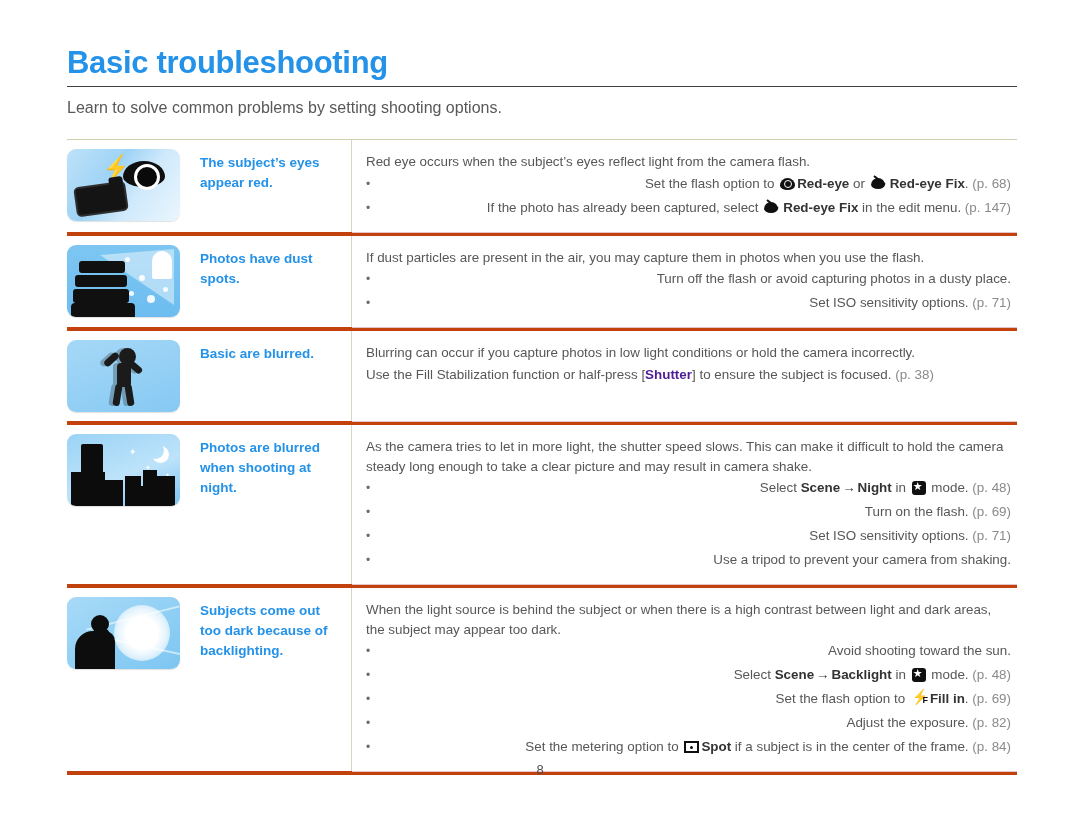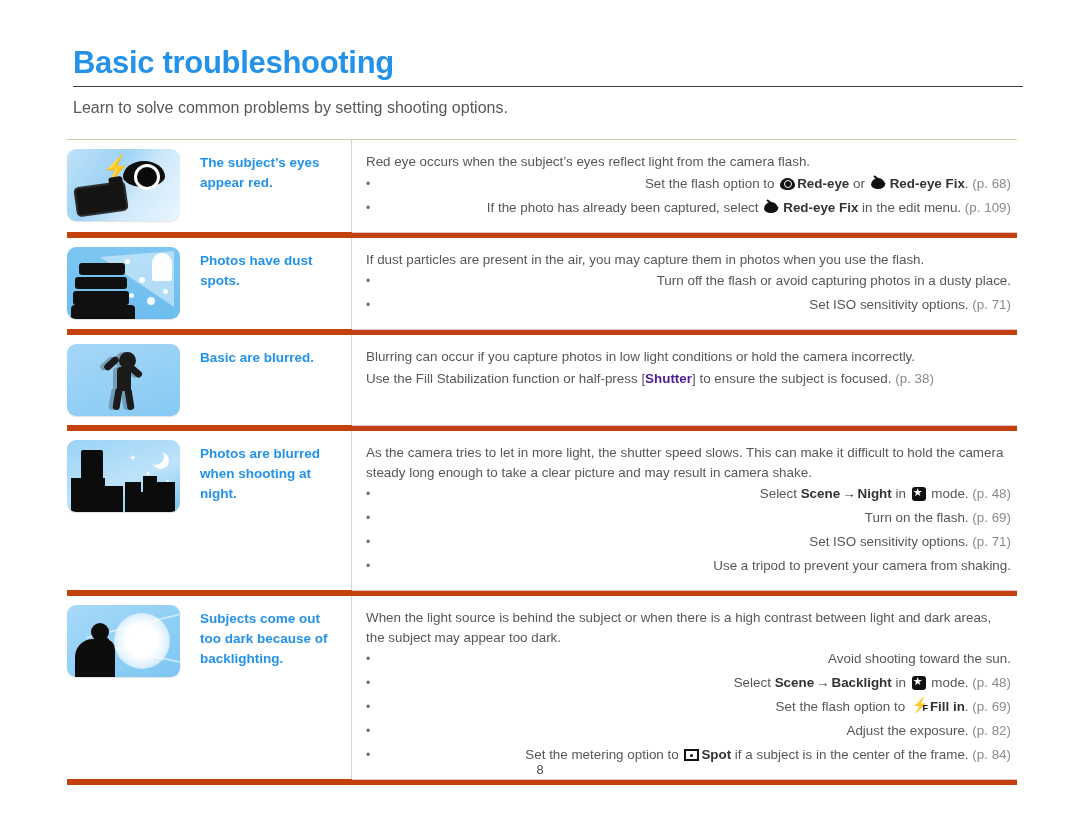--- a/index.html
+++ b/index.html
@@ -10,21 +10,21 @@
     font-family: "Liberation Sans", sans-serif;
   }
   .page {
     position: relative;
     width: 1080px; height: 815px;
     background: #ffffff;
     overflow: hidden;
   }
 
   
-  .header { position: absolute; left: 73px; top: 44px; width: 950px; }
+  .header { position: absolute; left: 67px; top: 44px; width: 950px; }
   .page-title {
     font-size: 31px;
     font-weight: bold;
     color: #2492e8;
     letter-spacing: -0.3px;
     line-height: 38px;
     margin: 0;
     white-space: nowrap;
   }
   .title-rule {
@@ -45,21 +45,21 @@
     position: absolute;
     left: 67px;
     top: 139px;
     width: 950px;
     border-top: 1px solid #cfcfae;
   }
   .row {
     display: flex;
     align-items: flex-start;
     position: relative;
-    border-bottom: 6px solid #c2410c;
+    border-bottom: 4px solid #c2410c;
   }
   
   .row::after {
     content: "";
     position: absolute;
     left: 285px; right: 0; bottom: -1px;
     height: 1px;
     background: #e3c4ca;
   }
   .col-icon {
@@ -376,21 +376,21 @@
         </div>
       </div>
       <div class="col-label">The subject’s eyes appear red.</div>
       <div class="col-body">
         <p>Red eye occurs when the subject’s eyes reflect light from the camera flash.</p>
         <ul class="bullets">
           <li>
             <span>Set the flash option to </span><span class="gi gi-eye"></span><span class="b">Red-eye</span><span> or </span><span class="gi gi-eyefix"></span><span class="b">Red-eye Fix</span><span>. </span><span class="dim">(p. 68)</span>
           </li>
           <li>
-            <span>If the photo has already been captured, select </span><span class="gi gi-eyefix"></span><span class="b">Red-eye Fix</span><span> in the edit menu. </span><span class="dim">(p. 109)</span>
+            <span>If the photo has already been captured, select </span><span class="gi gi-eyefix"></span><span class="b">Red-eye Fix</span><span> in the edit menu. </span><span class="dim">(p. 147)</span>
           </li>
         </ul>
       </div>
     </div>
 
     <div class="row">
       <div class="col-icon">
         <div class="tile dust">
           <div class="dust-beam"></div>
           <div class="dust-win"></div>

